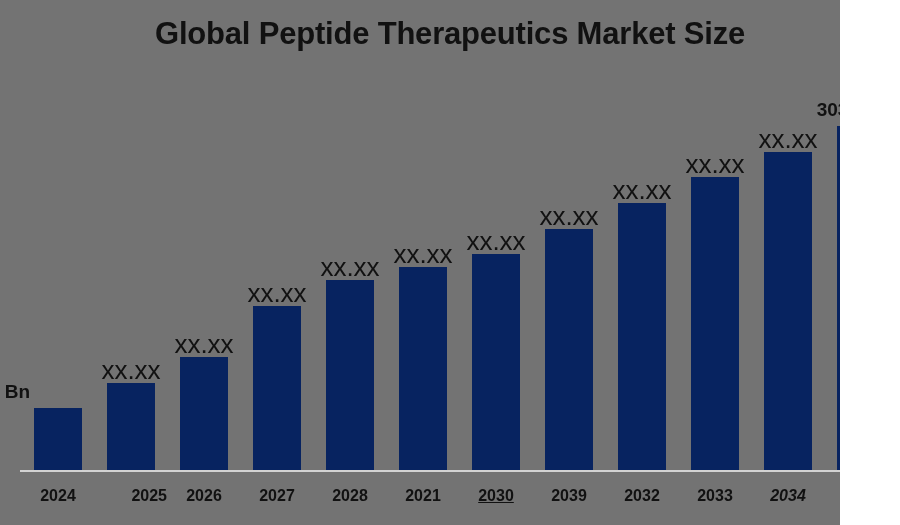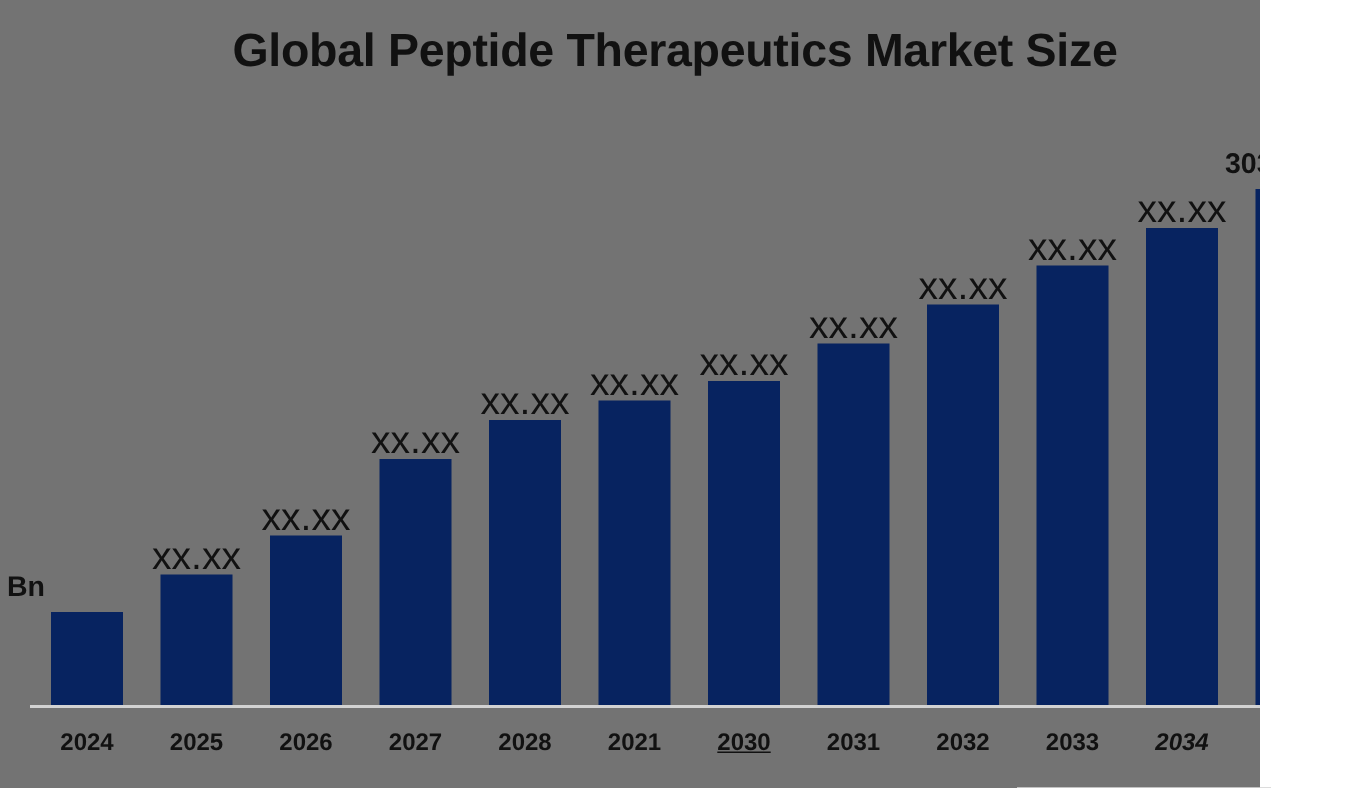--- a/index.html
+++ b/index.html
@@ -93,21 +93,21 @@
   <div id="plot-area">
 
   <div class="bar-group" style="left: 34px; width: 48px; height: 525px;">
         <div class="bar-rect" style="width: 48px; height: 63px; background: rgb(7, 35, 96);"></div>
         <div class="bar-value-label strong" style="right: 52px; top: 382px; text-align: right;">141.35 Bn</div>
         <div class="bar-xlabel" style="left: -12px; width: 72px;">2024</div>
       </div>
       <div class="bar-group" style="left: 107px; width: 48px; height: 525px;">
         <div class="bar-rect" style="width: 48px; height: 88px; background: rgb(7, 35, 96);"></div>
         <div class="bar-value-label muted" style="left: 50%; transform: translateX(-50%); top: 357px; text-align: center;">xx.xx</div>
-        <div class="bar-xlabel" style="left: -12px; width: 72px;">2025</div>
+        <div class="bar-xlabel" style="left: -12px; width: 72px; text-align: right;">2025</div>
       </div>
       <div class="bar-group" style="left: 180px; width: 48px; height: 525px;">
         <div class="bar-rect" style="width: 48px; height: 114px; background: rgb(7, 35, 96);"></div>
         <div class="bar-value-label muted" style="left: 50%; transform: translateX(-50%); top: 331px; text-align: center;">xx.xx</div>
         <div class="bar-xlabel" style="left: -12px; width: 72px;">2026</div>
       </div>
       <div class="bar-group" style="left: 253px; width: 48px; height: 525px;">
         <div class="bar-rect" style="width: 48px; height: 165px; background: rgb(7, 35, 96);"></div>
         <div class="bar-value-label muted" style="left: 50%; transform: translateX(-50%); top: 280px; text-align: center;">xx.xx</div>
         <div class="bar-xlabel" style="left: -12px; width: 72px;">2027</div>
@@ -123,21 +123,21 @@
         <div class="bar-xlabel" style="left: -12px; width: 72px;">2021</div>
       </div>
       <div class="bar-group" style="left: 472px; width: 48px; height: 525px;">
         <div class="bar-rect" style="width: 48px; height: 217px; background: rgb(7, 35, 96);"></div>
         <div class="bar-value-label muted" style="left: 50%; transform: translateX(-50%); top: 228px; text-align: center;">xx.xx</div>
         <div class="bar-xlabel" style="left: -12px; width: 72px; text-decoration: underline;">2030</div>
       </div>
       <div class="bar-group" style="left: 545px; width: 48px; height: 525px;">
         <div class="bar-rect" style="width: 48px; height: 242px; background: rgb(7, 35, 96);"></div>
         <div class="bar-value-label muted" style="left: 50%; transform: translateX(-50%); top: 203px; text-align: center;">xx.xx</div>
-        <div class="bar-xlabel" style="left: -12px; width: 72px;">2031</div>
+        <div class="bar-xlabel" style="left: -12px; width: 72px;">2039</div>
       </div>
       <div class="bar-group" style="left: 618px; width: 48px; height: 525px;">
         <div class="bar-rect" style="width: 48px; height: 268px; background: rgb(7, 35, 96);"></div>
         <div class="bar-value-label muted" style="left: 50%; transform: translateX(-50%); top: 177px; text-align: center;">xx.xx</div>
         <div class="bar-xlabel" style="left: -12px; width: 72px;">2032</div>
       </div>
       <div class="bar-group" style="left: 691px; width: 48px; height: 525px;">
         <div class="bar-rect" style="width: 48px; height: 294px; background: rgb(7, 35, 96);"></div>
         <div class="bar-value-label muted" style="left: 50%; transform: translateX(-50%); top: 151px; text-align: center;">xx.xx</div>
         <div class="bar-xlabel" style="left: -12px; width: 72px;">2033</div>

